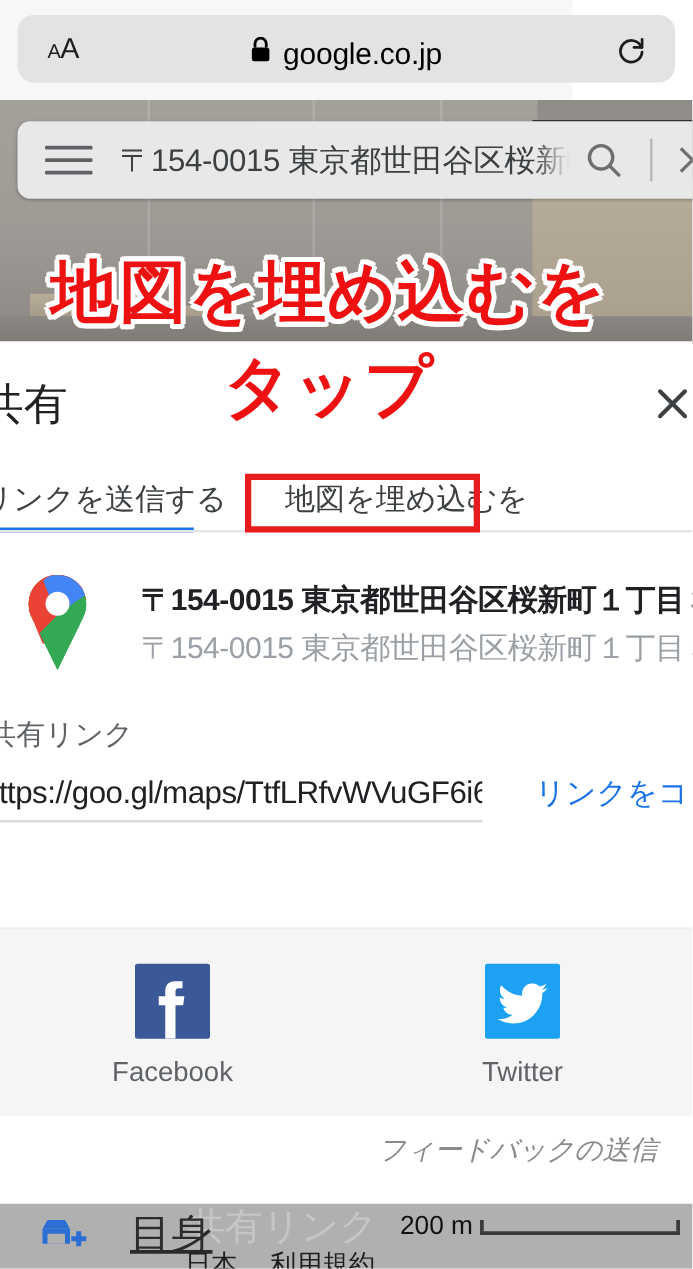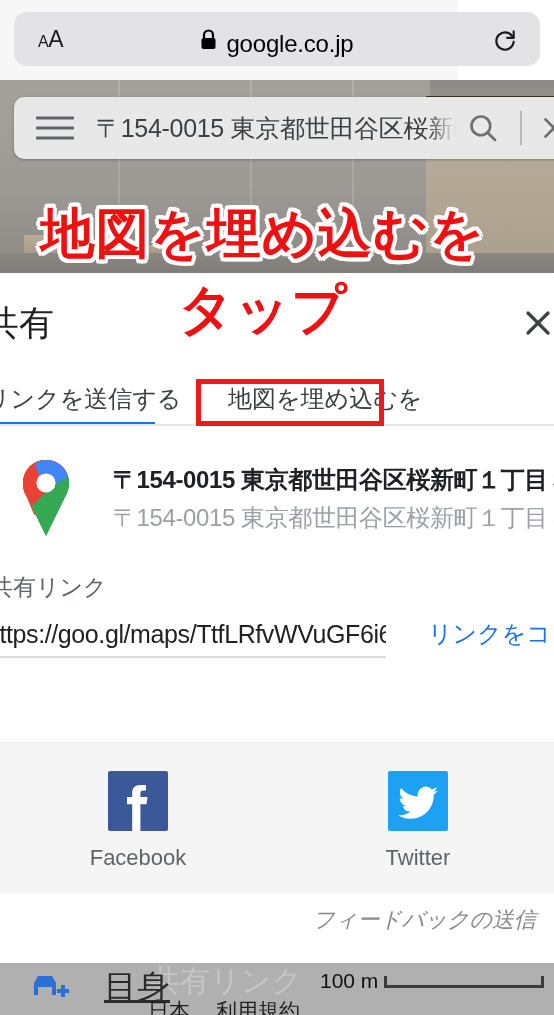--- a/index.html
+++ b/index.html
@@ -150,21 +150,21 @@
     position:absolute;left:0;top:742px;width:554px;height:150px;background:#f5f5f5;
     border-top:1px solid #ececec;
   }
   .social-item{position:absolute;top:28px;width:160px;text-align:center;}
   .social-fb{left:58px;}
   .social-tw{left:338px;}
   .social-icon{width:60px;height:60px;margin:0 auto;border-radius:2px;position:relative;}
   .social-label{margin-top:14px;font-size:22px;color:#5f6368;}
   .feedback{
     position:absolute;left:0;top:905px;width:554px;text-align:right;
-    padding-right:18px;box-sizing:border-box;
+    padding-right:28px;box-sizing:border-box;
     font-size:22px;color:#8a8a8a;font-style:italic;
   }
   
   .attrib{
     position:absolute;left:0;top:963px;width:554px;height:52px;background:#b0b0b0;
     overflow:hidden;
   }
   .attrib .ghost{
     position:absolute;left:150px;top:-2px;font-size:30px;color:#c6c6c6;white-space:nowrap;
   }
@@ -305,16 +305,16 @@
     <rect x="6" y="14" width="14" height="8" fill="#b0b0b0"></rect>
     <rect x="25" y="16" width="12" height="4" fill="#2b6fd4"></rect>
     <rect x="29" y="12" width="4" height="12" fill="#2b6fd4"></rect>
   </svg>
   <div class="attrib-me">目身</div>
   <div class="attrib-terms">
     <span>日本</span><span class="sp"></span><span>利用規約</span>
   </div>
 
   <div class="scale">
-    <span class="scale-txt">100 m</span>
+    <span class="scale-txt">200 m</span>
     <span class="scale-bar"></span>
   </div>
 </div>
 
 </body></html>

